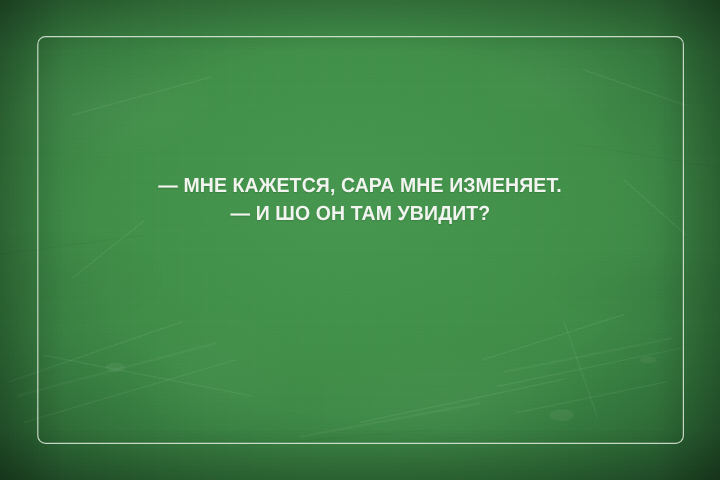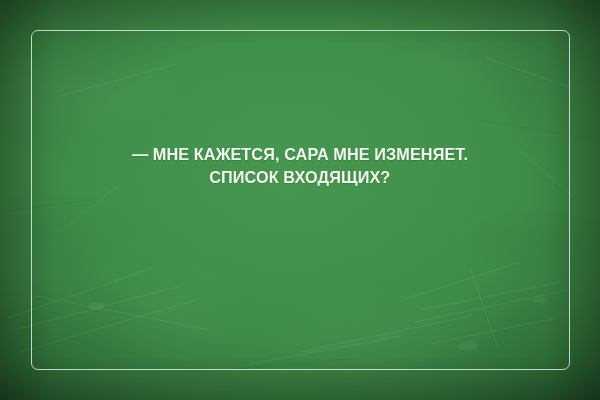--- a/index.html
+++ b/index.html
@@ -171,16 +171,16 @@
     </svg>
   </div>
 
   <div class="vignette"></div>
   <div class="vignette-edges"></div>
 
   <div class="frame"></div>
 
   <div class="quote">
     <span class="line"><span>— МНЕ КАЖЕТСЯ, САРА МНЕ ИЗМЕНЯЕТ.</span></span>
-    <span class="line"><span>СПИСОК ВХОДЯЩИХ?</span></span>
+    <span class="line"><span>— И ШО ОН ТАМ УВИДИТ?</span></span>
   </div>
 
 </div>
 
 </body></html>

